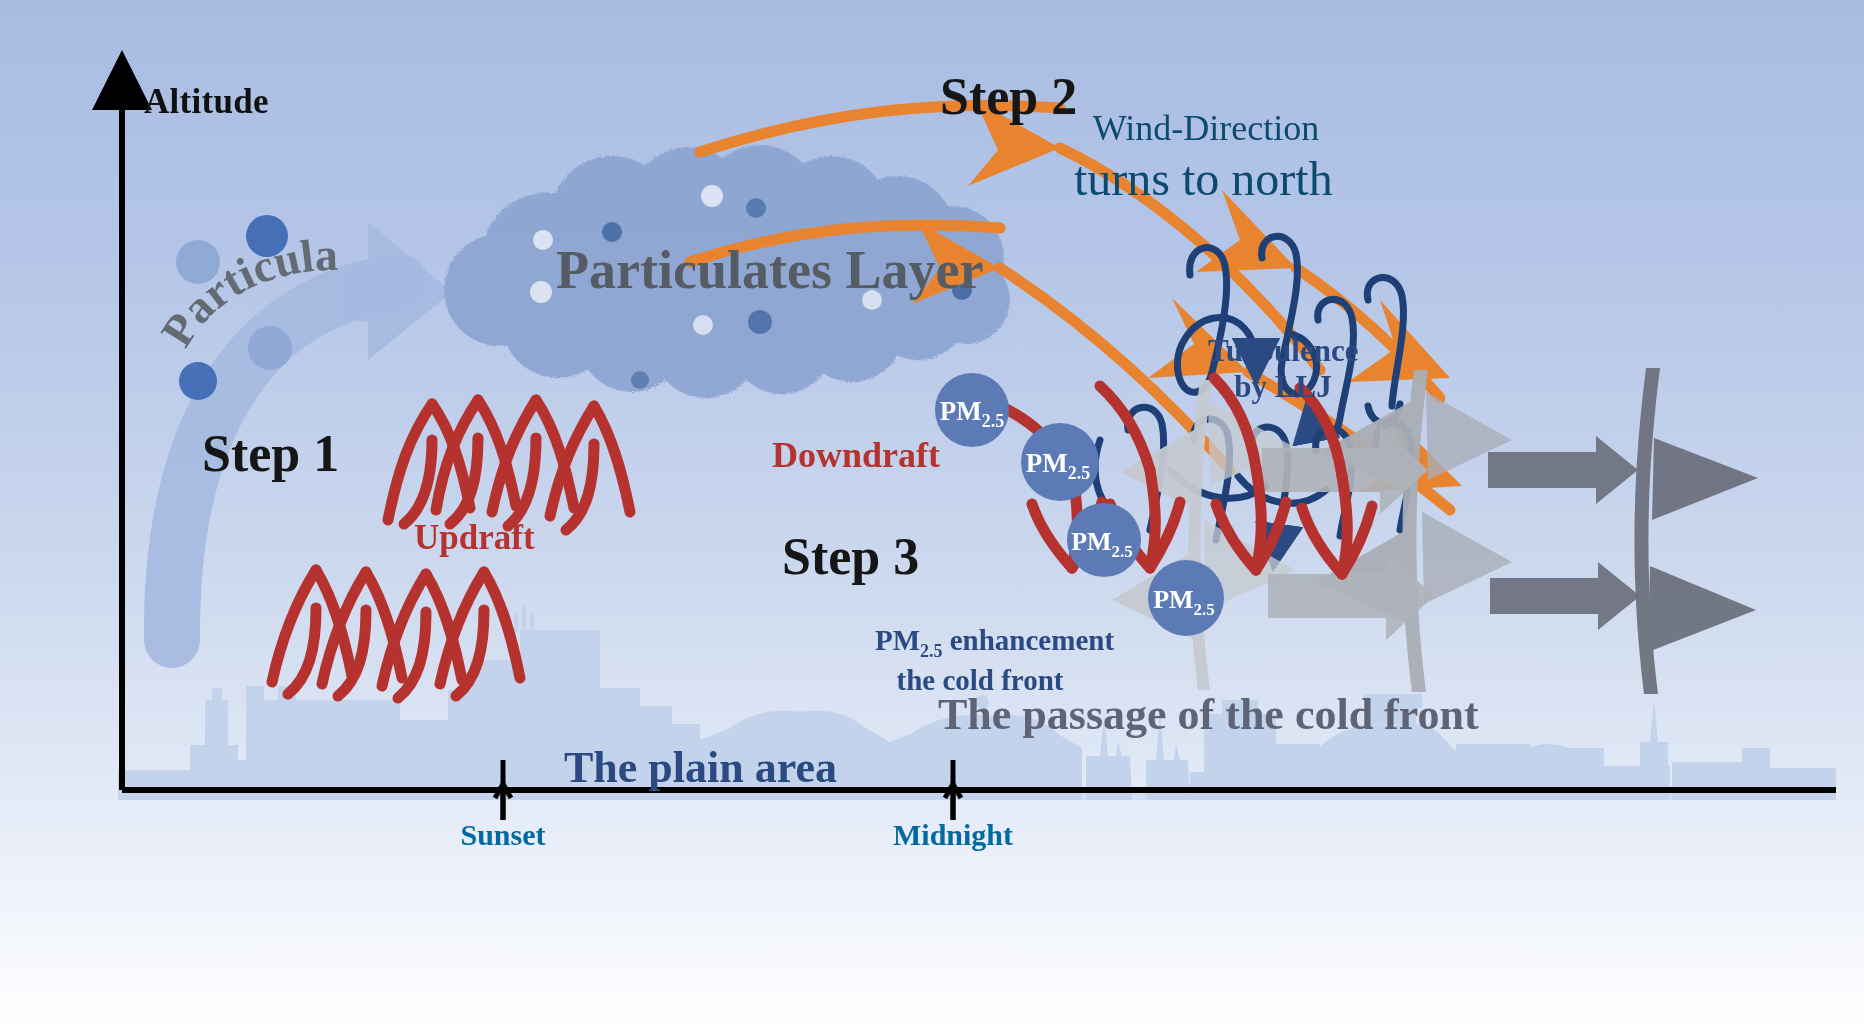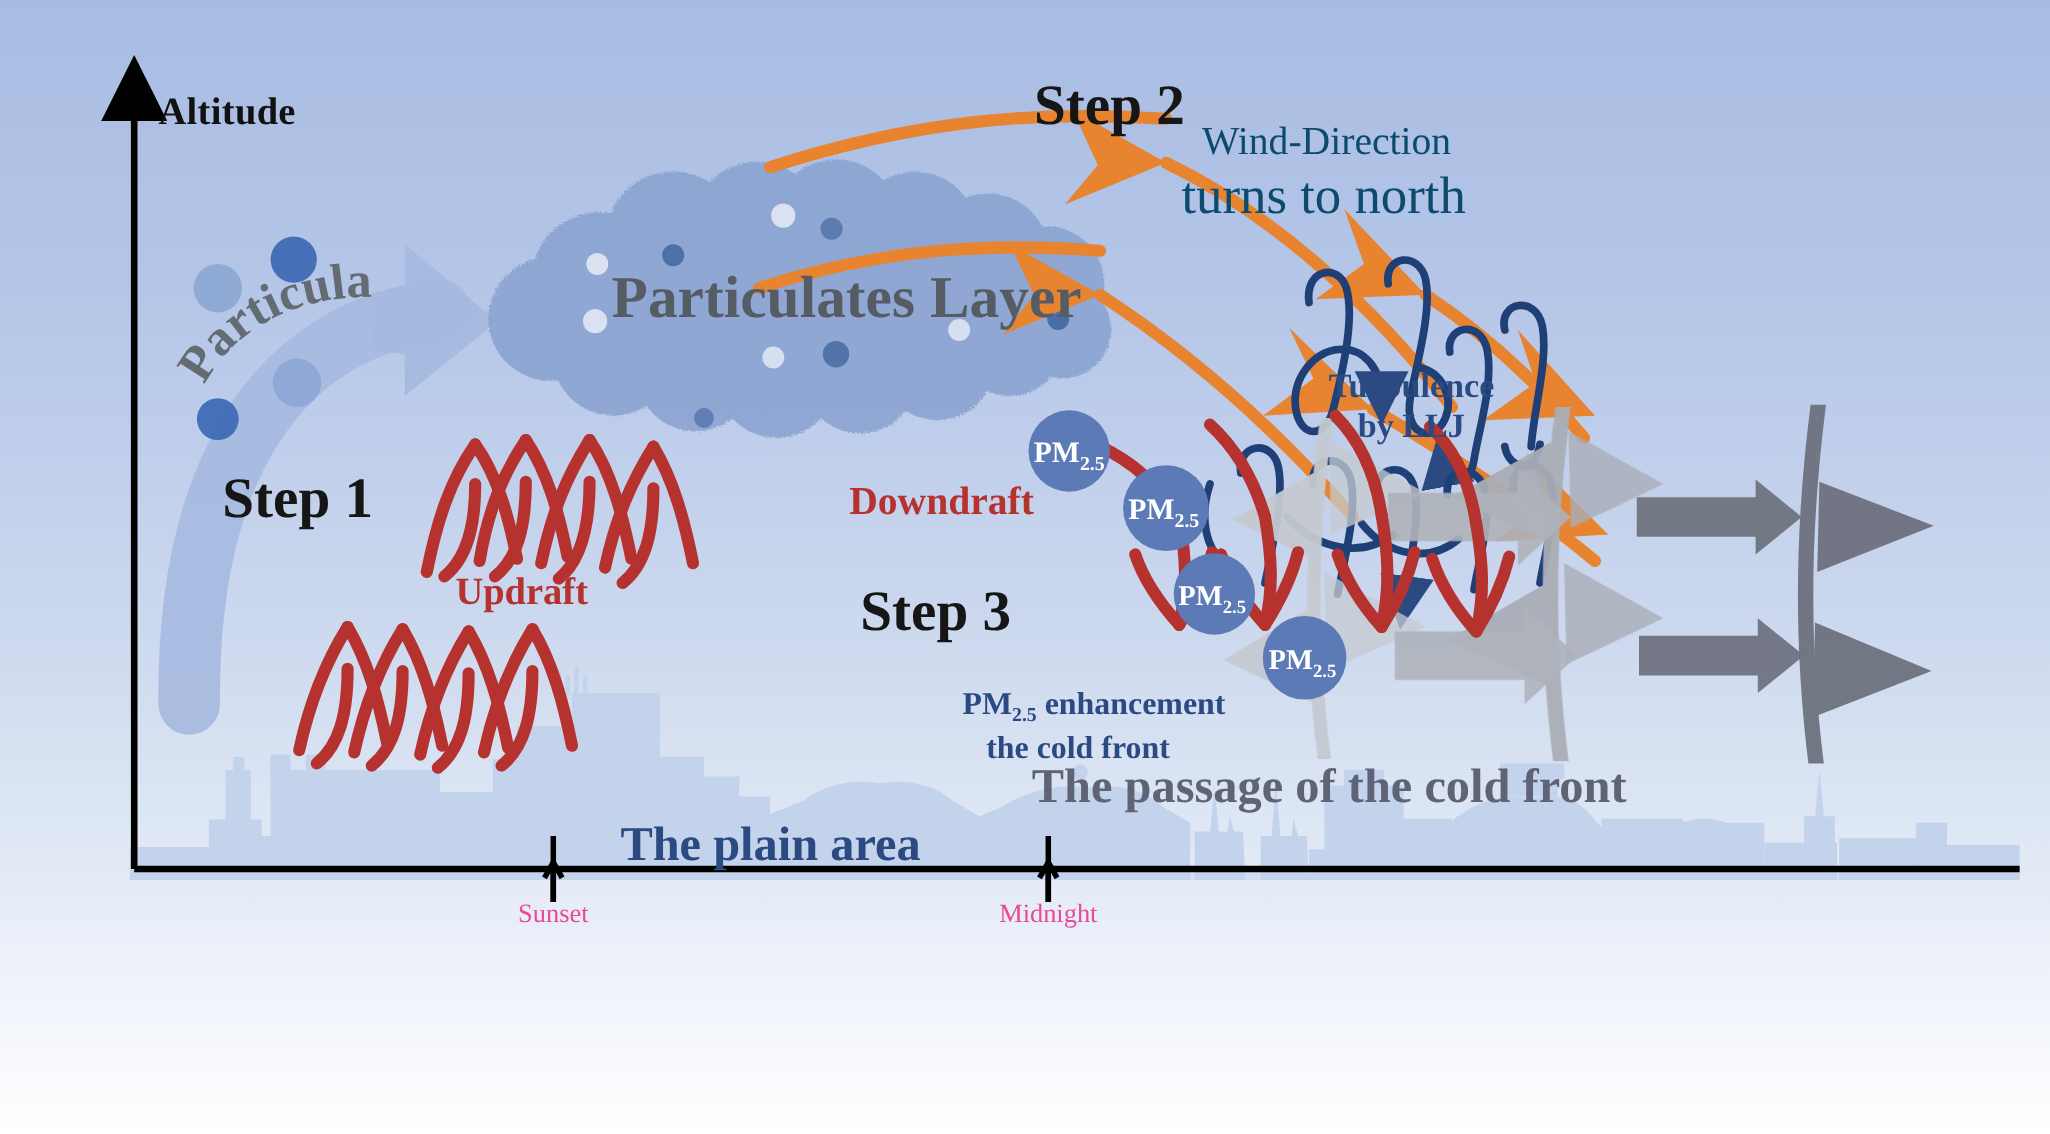--- a/index.html
+++ b/index.html
@@ -16,21 +16,21 @@
   .lbl{position:absolute;white-space:pre;line-height:1.12;}
   .ctr{text-align:center;}
 
   
   .step{font-weight:bold;color:#161616;}
   .axis-label{font-weight:bold;color:#111;font-size:35px;letter-spacing:.3px;}
   .orange-txt{color:#0c4a6e;font-weight:normal;}
   .navy-txt{color:#2b4a82;font-weight:bold;}
   .red-txt{color:#b5322f;font-weight:bold;}
   .gray-txt{color:#5e6476;font-weight:bold;}
-  .tick-txt{font-weight:normal;color:#ec4899;font-size:24px;}
+  .tick-txt{font-weight:bold;color:#0369a1;font-size:30px;}
 
   sub{font-size:.62em;}
   svg{overflow:visible;}
   .svgfull{position:absolute;left:0;top:0;width:1864px;height:1031px;pointer-events:none;}
 </style>
 </head>
 <body>
 
 <div id="stage">
 

